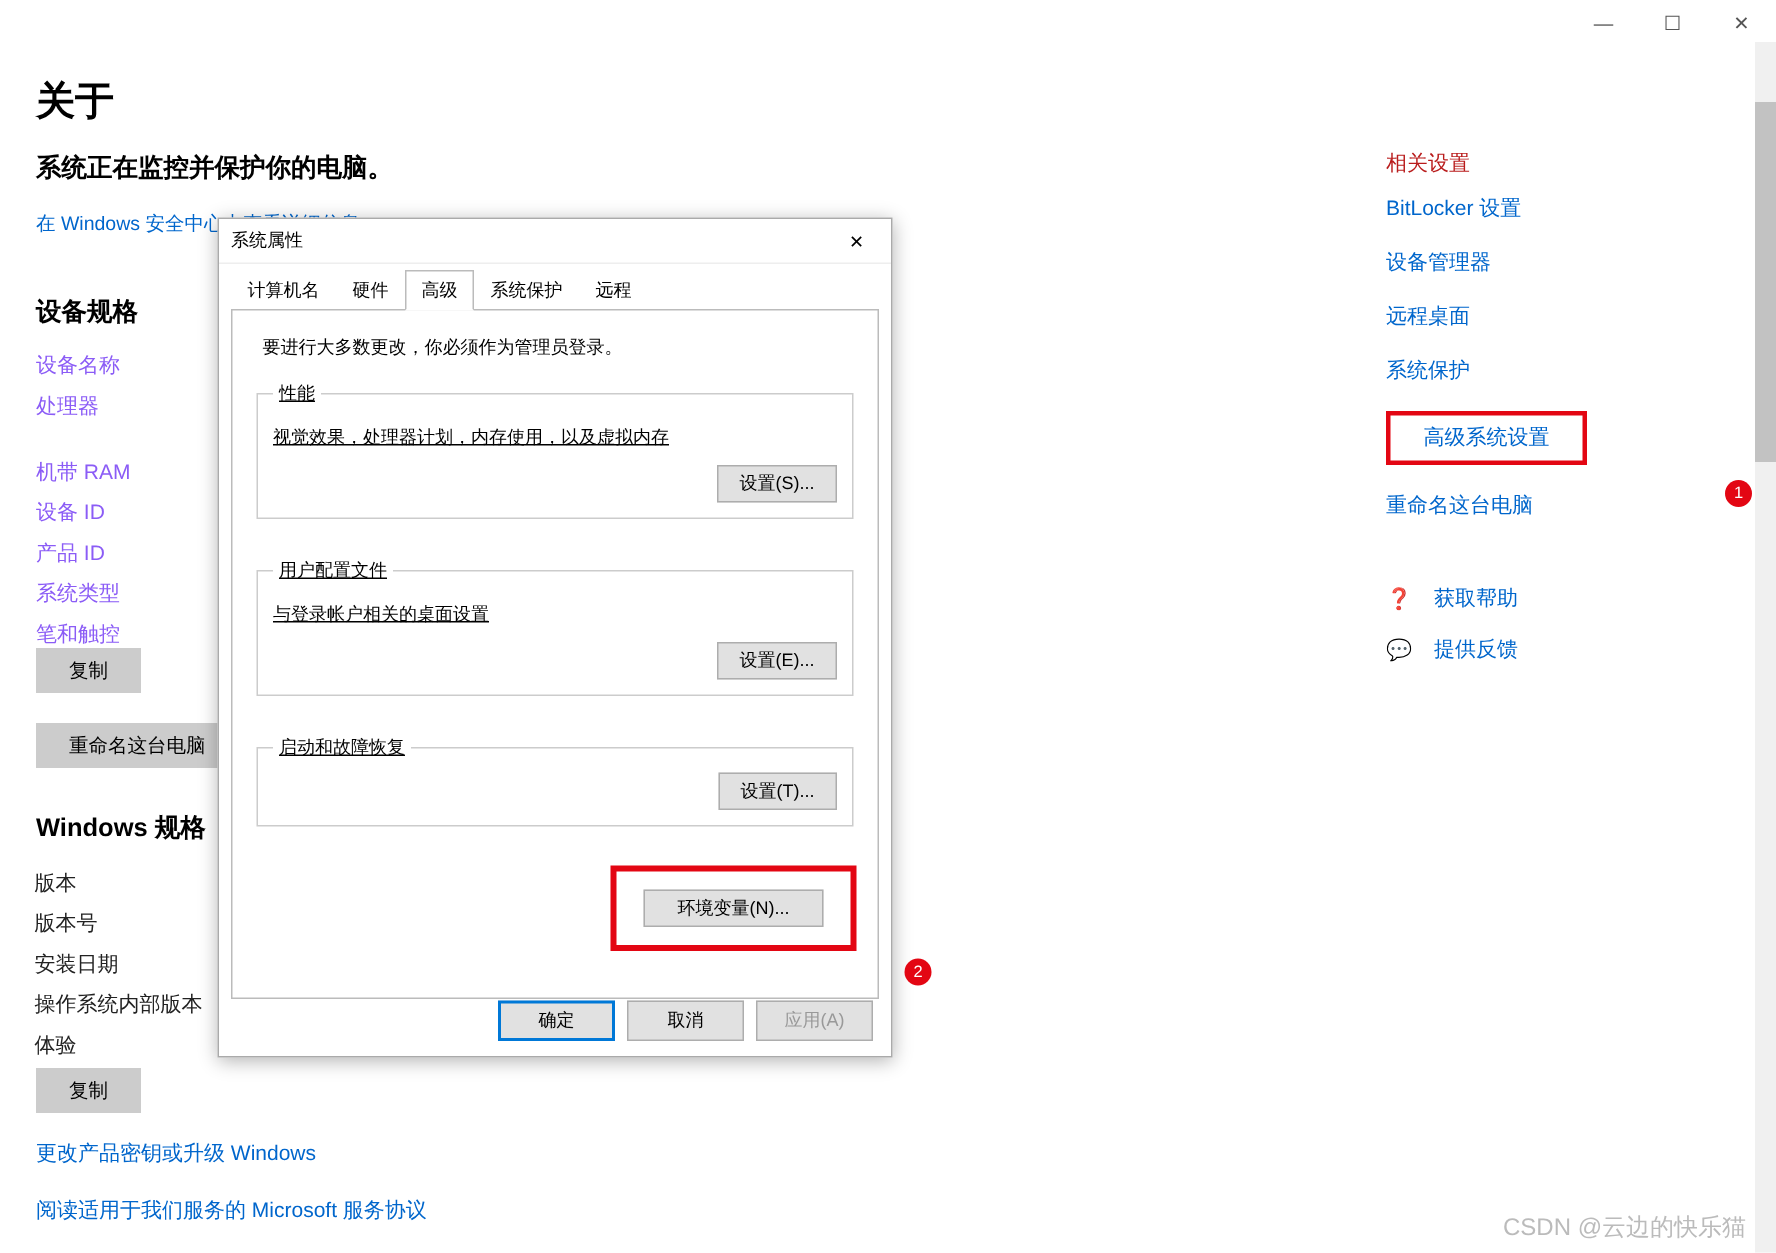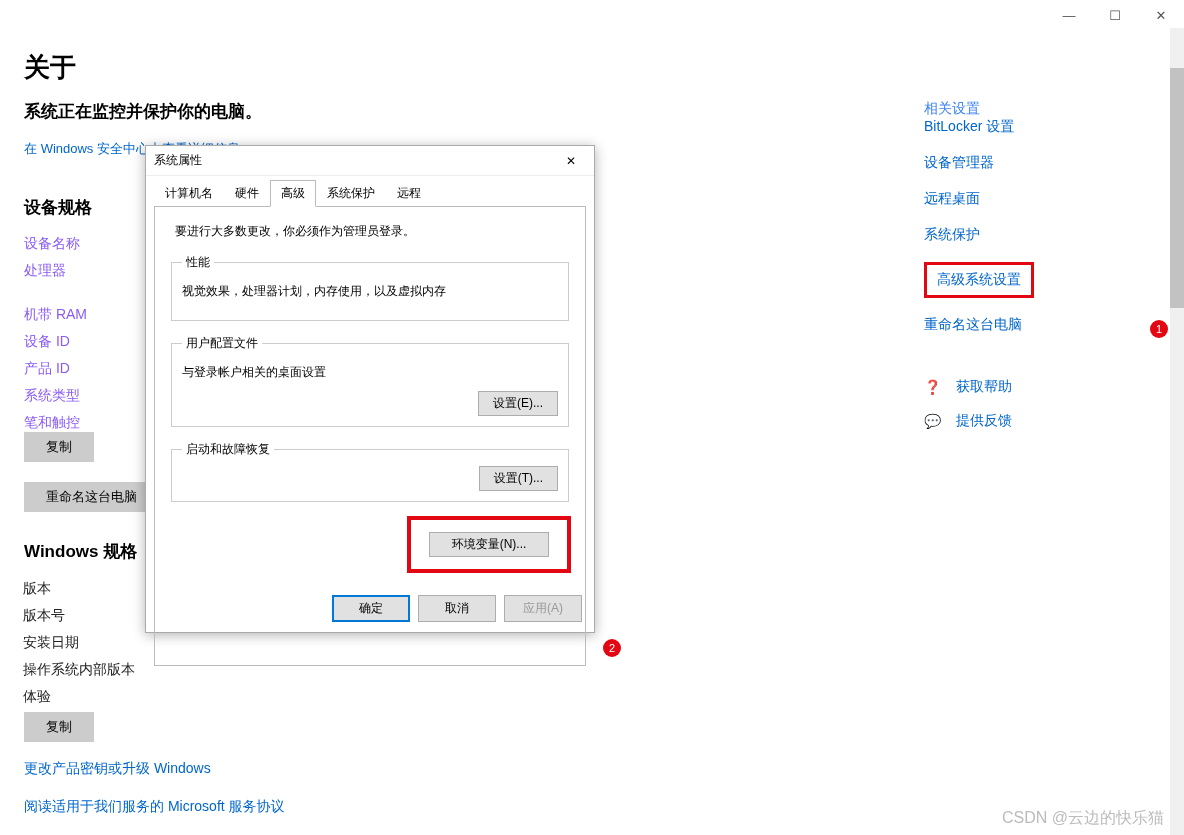--- a/index.html
+++ b/index.html
@@ -16,36 +16,36 @@
   .copy-btn-1 { position: absolute; left: 24px; top: 432px; }
   .rename-btn { position: absolute; left: 24px; top: 482px; }
   .section-title-2 { position: absolute; left: 24px; top: 540px; font-size: 17px; font-weight: 600; }
   .win-labels { position: absolute; left: 23px; top: 580px; font-size: 14px; color: #222; }
   .win-labels div { margin-bottom: 9px; }
   .copy-btn-2 { position: absolute; left: 24px; top: 712px; }
   .link-bottom-1 { position: absolute; left: 24px; top: 760px; color: #0066cc; font-size: 14px; }
   .link-bottom-2 { position: absolute; left: 24px; top: 798px; color: #0066cc; font-size: 14px; }
 
   .sidebar { position: absolute; right: 40px; top: 100px; width: 220px; font-size: 14px; }
-  .sidebar-heading { font-weight: 400; color: #3b82f6; }
+  .sidebar-heading { font-weight: 400; margin-bottom: 12px; color: #b91c1c; }
   .sidebar a { display: block; color: #0066cc; text-decoration: none; margin-bottom: 18px; }
-  .highlight-box-1 { border: 3px solid #e30613; padding: 6px 10px; display: inline-block; margin-bottom: 18px; }
+  .highlight-box-1 { border: 3px solid #e30613; padding: 6px 22px; display: inline-block; margin-bottom: 18px; }
   .badge-1 { position: absolute; right: -24px; top: 220px; width: 18px; height: 18px; border-radius: 50%; background: #e30613; color: #fff; display: flex; align-items: center; justify-content: center; font-size: 11px; }
   .help-row { display: flex; align-items: center; gap: 12px; margin-bottom: 16px; margin-top: 44px; }
   .help-row span.icon { width: 20px; color: #333; }
 
-  .dialog { position: absolute; left: 145px; top: 145px; width: 450px; height: 488px; background: #fff; border: 1px solid #aaa; box-shadow: 0 2px 12px rgba(0,0,0,.3); }
+  .dialog { position: absolute; left: 145px; top: 145px; width: 450px; height: 560px; background: #fff; border: 1px solid #aaa; box-shadow: 0 2px 12px rgba(0,0,0,.3); }
   .dialog-titlebar { height: 30px; display: flex; align-items: center; padding: 0 8px; font-size: 12px; justify-content: space-between; border-bottom: 1px solid #eee; }
   .dialog-close { width: 30px; text-align: center; }
   .tabs { display: flex; margin: 4px 8px 0 8px; font-size: 12px; }
   .tab { padding: 4px 10px; border: 1px solid transparent; cursor: pointer; }
   .tab.active { border: 1px solid #bbb; border-bottom: 1px solid #fff; background: #fff; position: relative; z-index: 2; }
   .tab-body { border: 1px solid #bbb; margin: -1px 8px 8px 8px; padding: 12px 14px 12px 14px; position: relative; height: 460px; }
   .admin-note { font-size: 12px; margin: 4px 0 14px 6px; }
-  fieldset.group { border: 1px solid #ccc; margin-bottom: 14px; padding: 8px 10px 10px 10px; }
+  fieldset.group { border: 1px solid #ccc; margin-bottom: 26px; padding: 8px 10px 10px 10px; text-decoration: underline; }
   fieldset.group legend { font-size: 12px; padding: 0 4px; }
   fieldset.group .desc { font-size: 12px; margin: 4px 0 10px 0; }
   .group-btn-row { text-align: right; }
   .win-btn { background: #e1e1e1; border: 1px solid #adadad; padding: 3px 14px; font-size: 12px; min-width: 78px; }
   .win-btn:disabled { color: #999; }
   .env-btn-wrap { text-align: right; margin-top: 6px; }
   .highlight-box-2 { display: inline-block; border: 4px solid #e30613; padding: 12px 18px; }
   .badge-2 { position: absolute; right: -36px; top: 432px; width: 18px; height: 18px; border-radius: 50%; background: #e30613; color: #fff; display: flex; align-items: center; justify-content: center; font-size: 11px; }
   .dialog-buttons { position: absolute; bottom: 10px; right: 12px; display: flex; gap: 8px; }
   .dialog-buttons .win-btn.ok { border: 2px solid #0078d7; }
@@ -133,20 +133,21 @@
     <div class="tab active">高级</div>
     <div class="tab">系统保护</div>
     <div class="tab">远程</div>
   </div>
   <div class="tab-body">
     <div class="admin-note">要进行大多数更改，你必须作为管理员登录。</div>
 
     <fieldset class="group">
       <legend>性能</legend>
       <div class="desc">视觉效果，处理器计划，内存使用，以及虚拟内存</div>
+      <div class="group-btn-row"><button class="win-btn">设置(S)...</button></div>
     </fieldset>
 
     <fieldset class="group">
       <legend>用户配置文件</legend>
       <div class="desc">与登录帐户相关的桌面设置</div>
       <div class="group-btn-row"><button class="win-btn">设置(E)...</button></div>
     </fieldset>
 
     <fieldset class="group">
       <legend>启动和故障恢复</legend>

